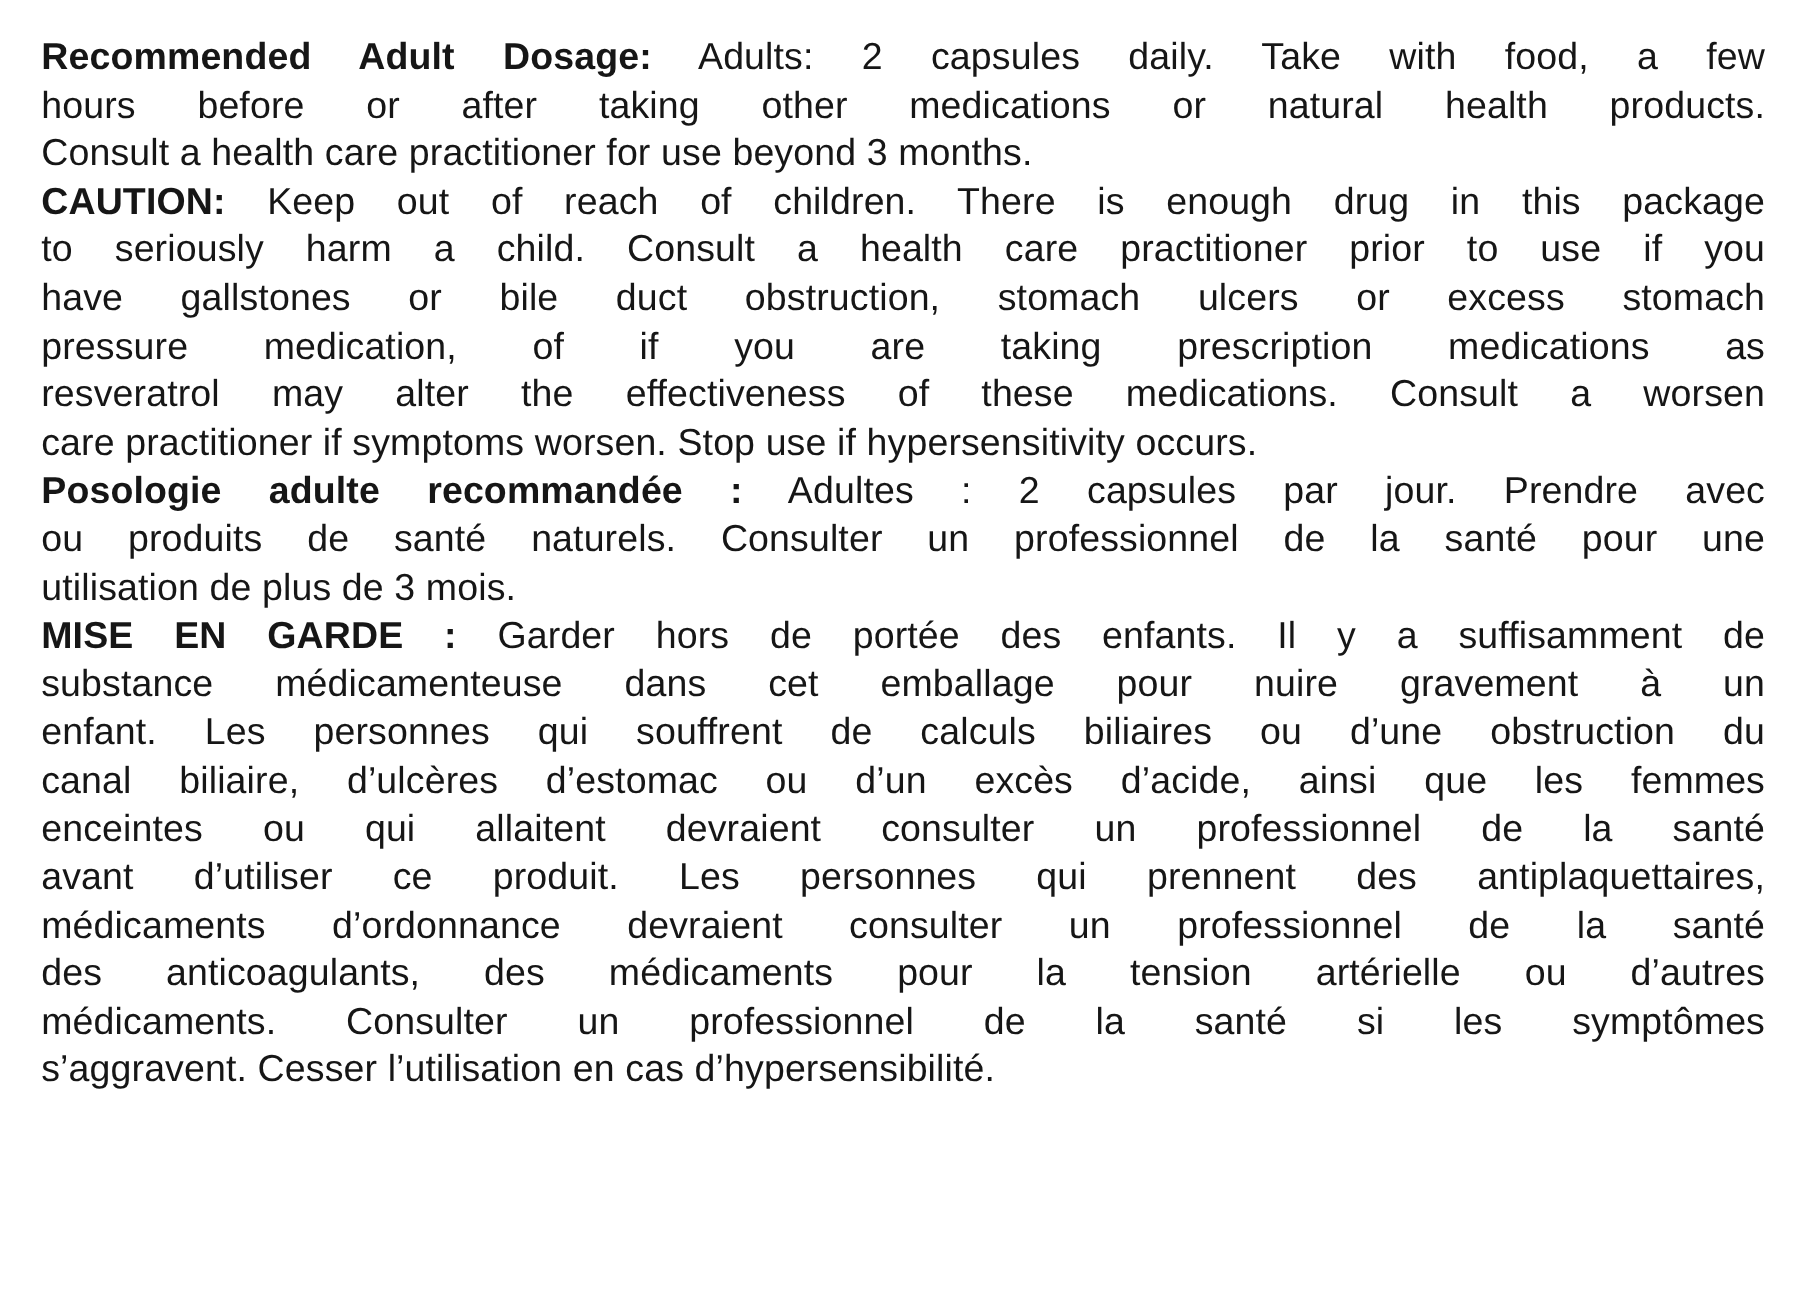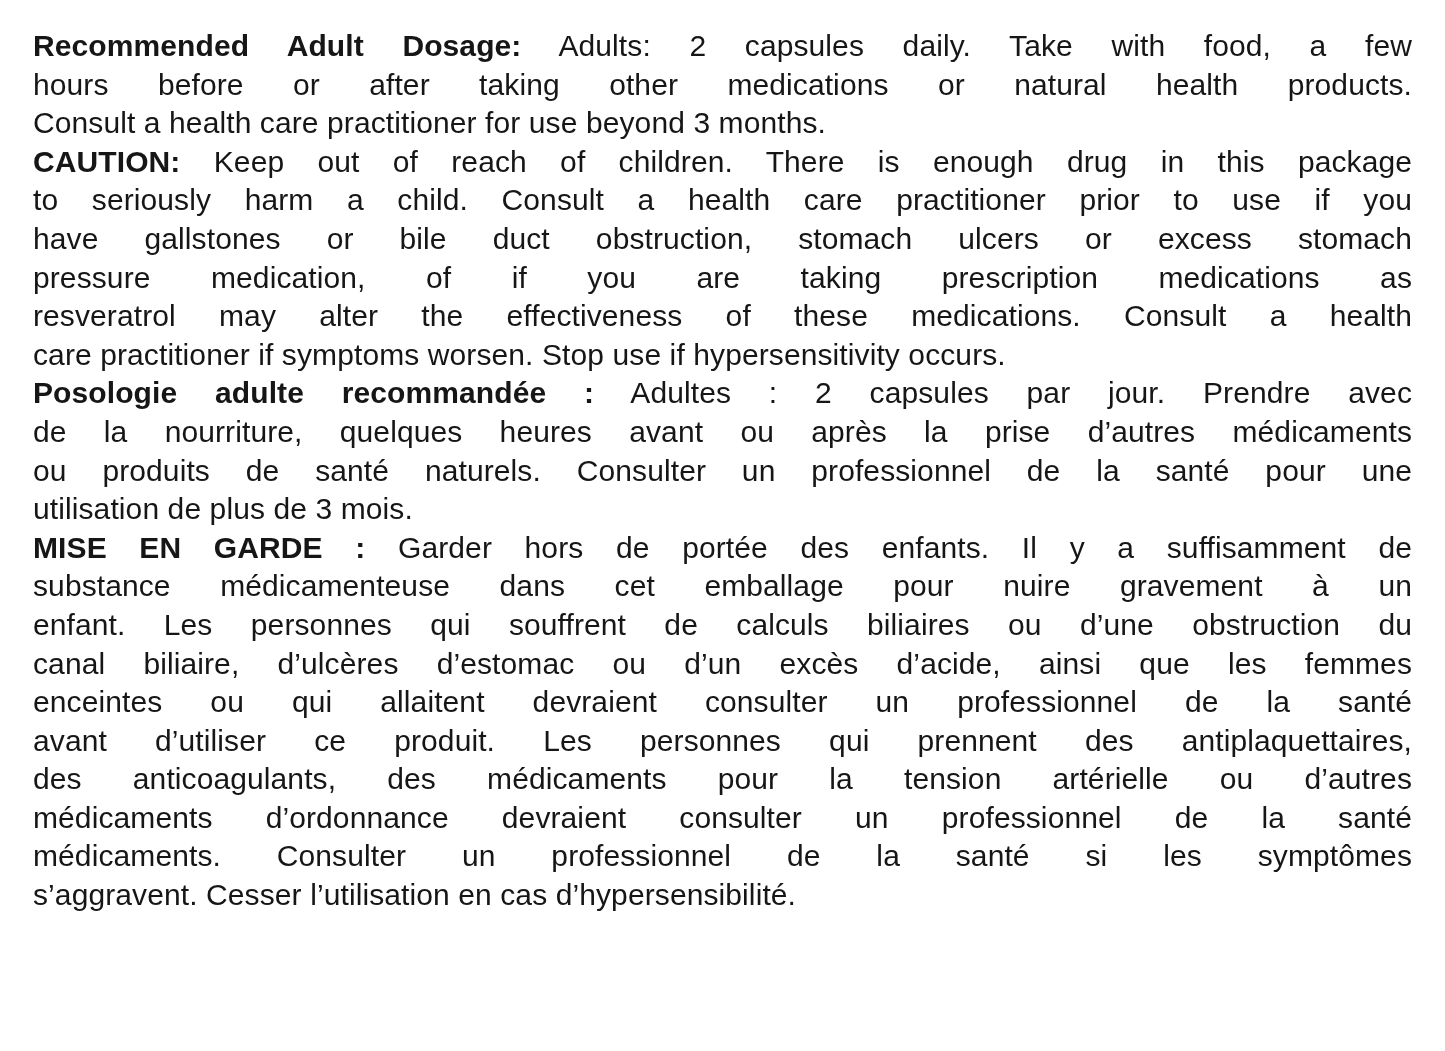--- a/index.html
+++ b/index.html
@@ -47,34 +47,33 @@
     <div class="para">
       <div class="line"><span class="lead">Recommended Adult Dosage:</span> Adults: 2 capsules daily. Take with food, a few</div>
       <div class="line">hours before or after taking other medications or natural health products.</div>
       <div class="line last">Consult a health care practitioner for use beyond 3 months.</div>
     </div>
     <div class="para">
       <div class="line"><span class="lead">CAUTION:</span> Keep out of reach of children. There is enough drug in this package</div>
       <div class="line">to seriously harm a child. Consult a health care practitioner prior to use if you</div>
       <div class="line">have gallstones or bile duct obstruction, stomach ulcers or excess stomach</div>
       <div class="line">pressure medication, of if you are taking prescription medications as</div>
-      <div class="line">resveratrol may alter the effectiveness of these medications. Consult a health</div>
+      <div class="line">resveratrol may alter the effectiveness of these medications. Consult a worsen</div>
       <div class="line last">care practitioner if symptoms worsen. Stop use if hypersensitivity occurs.</div>
     </div>
     <div class="para">
       <div class="line"><span class="lead">Posologie adulte recommandée :</span> Adultes : 2 capsules par jour. Prendre avec</div>
-      <div class="line">de la nourriture, quelques heures avant ou après la prise d’autres médicaments</div>
       <div class="line">ou produits de santé naturels. Consulter un professionnel de la santé pour une</div>
       <div class="line last">utilisation de plus de 3 mois.</div>
     </div>
     <div class="para">
       <div class="line"><span class="lead">MISE EN GARDE :</span> Garder hors de portée des enfants. Il y a suffisamment de</div>
       <div class="line">substance médicamenteuse dans cet emballage pour nuire gravement à un</div>
       <div class="line">enfant. Les personnes qui souffrent de calculs biliaires ou d’une obstruction du</div>
       <div class="line">canal biliaire, d’ulcères d’estomac ou d’un excès d’acide, ainsi que les femmes</div>
       <div class="line">enceintes ou qui allaitent devraient consulter un professionnel de la santé</div>
       <div class="line">avant d’utiliser ce produit. Les personnes qui prennent des antiplaquettaires,</div>
+      <div class="line">médicaments d’ordonnance devraient consulter un professionnel de la santé</div>
       <div class="line">des anticoagulants, des médicaments pour la tension artérielle ou d’autres</div>
-      <div class="line">médicaments d’ordonnance devraient consulter un professionnel de la santé</div>
       <div class="line">médicaments. Consulter un professionnel de la santé si les symptômes</div>
       <div class="line last">s’aggravent. Cesser l’utilisation en cas d’hypersensibilité.</div>
     </div>
   </main>
 
 </body></html>

